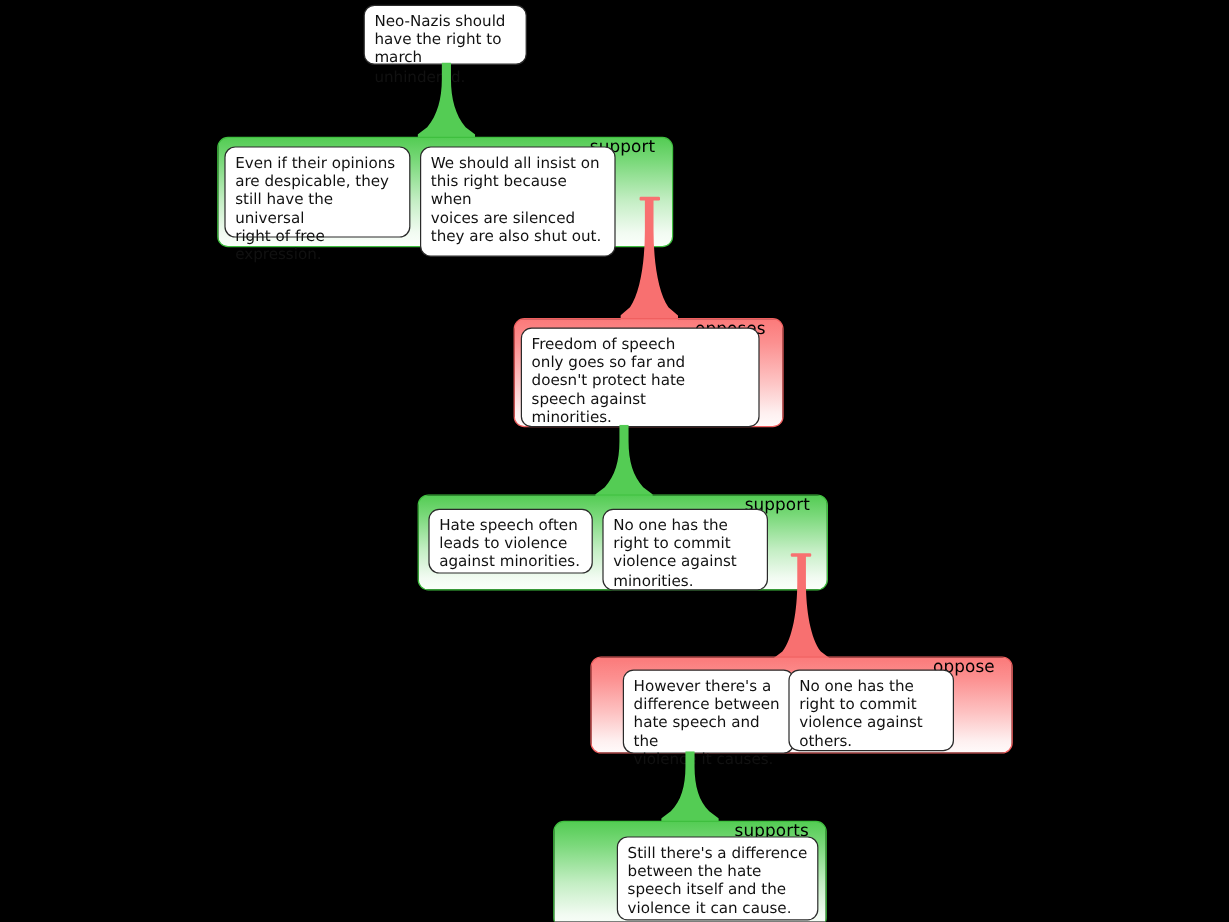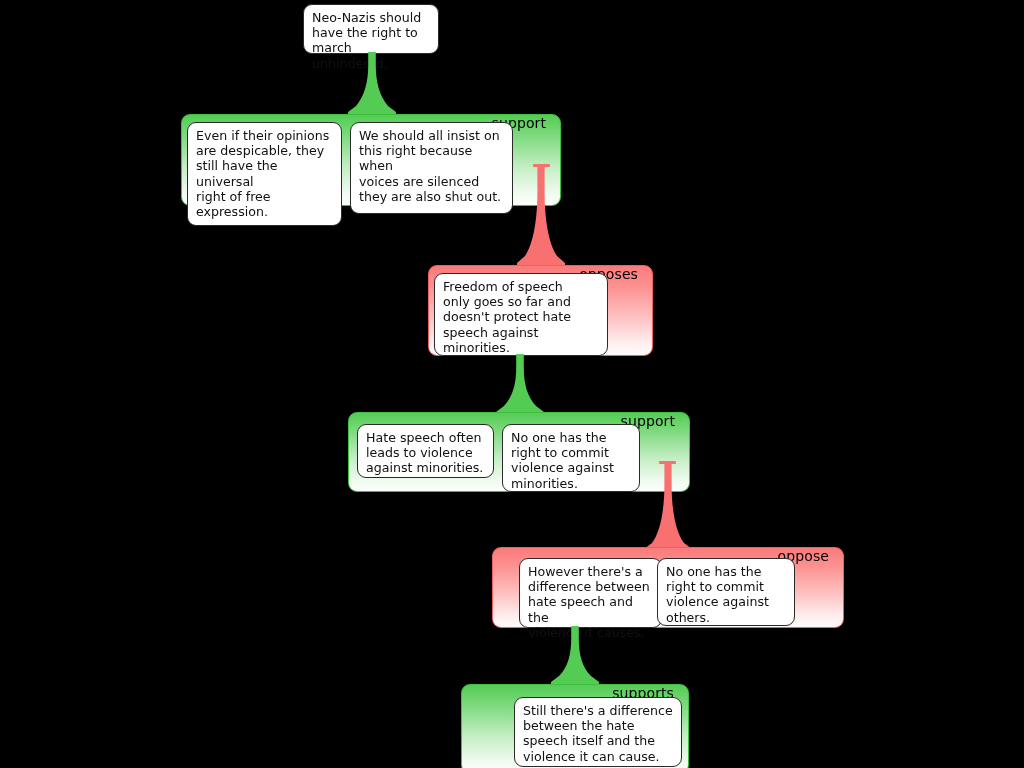--- a/index.html
+++ b/index.html
@@ -88,21 +88,21 @@
       <path d="M20.2,0 L27.8,0 L27.8,14
                C27.8,30 31.5,44 40,54
                L48,60 L48,66 L0,66 L0,60 L8,54
                C16.5,44 20.2,30 20.2,14 Z" fill="#54cc54"></path>
     </svg>
   </div>
 
   <div class="group support" style="left:181px; top:114px; width:380px; height:92px;">
     <span class="group-label">support</span>
   </div>
-  <div class="card" style="left:187px; top:122px; width:155px; height:104px;">Even if their opinions
+  <div class="card" style="left:187px; top:122px; width:155px; height:76px;">Even if their opinions
 are despicable, they
 still have the universal
 right of free
 expression.</div>
   <div class="card" style="left:350px; top:122px; width:163px; height:92px;">We should all insist on
 this right because when
 voices are silenced
 they are also shut out.</div>
 
   <div class="stub-tick red" style="left:533px; top:164px; width:17px;"></div>
@@ -112,21 +112,21 @@
       <path d="M20.4,0 L27.6,0 L27.6,26
                C27.6,52 31.5,78 40,90
                L48,97 L48,103 L0,103 L0,97 L8,90
                C16.5,78 20.4,52 20.4,26 Z" fill="#f87070"></path>
     </svg>
   </div>
 
   <div class="group oppose" style="left:428px; top:265px; width:225px; height:91px;">
     <span class="group-label">opposes</span>
   </div>
-  <div class="card" style="left:434px; top:273px; width:174px; height:83px;">Freedom of speech
+  <div class="card" style="left:434px; top:273px; width:199px; height:83px;">Freedom of speech
 only goes so far and
 doesn't protect hate
 speech against
 minorities.</div>
 
   <div class="conn" style="left:496px; top:354px; width:48px; height:64px;">
     <svg width="48" height="64" viewBox="0 0 48 64">
       <path d="M20.2,0 L27.8,0 L27.8,14
                C27.8,30 31.5,43 40,52
                L48,58 L48,64 L0,64 L0,58 L8,52

